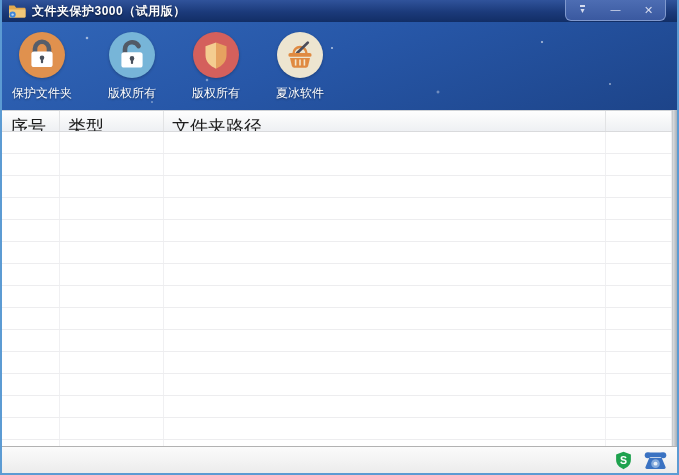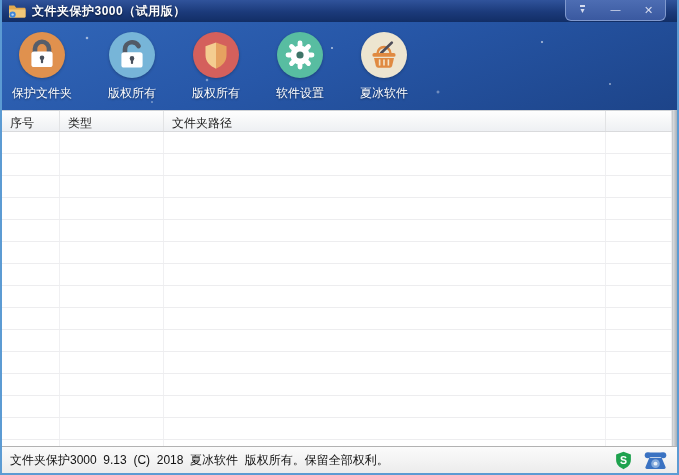--- a/index.html
+++ b/index.html
@@ -71,21 +71,21 @@
     text-shadow:0 1px 2px rgba(0,0,0,.45);
   }
   
   .table-header {
     position:absolute; top:110px; left:0; right:0; height:22px;
     background:linear-gradient(180deg,#fefefe 0%,#eef0f3 100%);
     border-top:1px solid #cfd2d6; border-bottom:1px solid #d9dadc;
     display:flex;
   }
   .th {
-    height:100%; padding:4px 0 0 8px; font-size:12px; color:#1a1a1a;
+    height:100%; padding:4px 0 0 8px; font-size:18px; color:#1a1a1a;
     border-right:1px solid #e2e3e5; white-space:nowrap; overflow:hidden;
   }
   .table-body {
     position:absolute; top:132px; left:0; right:0; bottom:27px;
     background:#fff; overflow:hidden;
   }
   .tr { display:flex; height:22px; border-bottom:1px solid #ededef; }
   .td { height:100%; border-right:1px solid #f0f0f2; }
   .scroll-strip {
     position:absolute; top:110px; bottom:27px; right:0; width:5px;
@@ -151,35 +151,20 @@
       <div class="tool-btn">
         <span class="tool-icon" style="background:#d4605c">
           <svg width="46" height="46" viewBox="0 0 46 46">
             <path d="M23,10.5 L12.5,14.3 v8.8 c0,7.2 4.7,10.9 10.5,13.7 Z" fill="#f4cd90"></path>
             <path d="M23,10.5 L33.5,14.3 v8.8 c0,7.2 -4.7,10.9 -10.5,13.7 Z" fill="#e6a260"></path>
           </svg>
         </span>
         <span class="tool-label">版权所有</span>
       </div>
       <div class="tool-btn">
-        <span class="tool-icon" style="background:#58bda1">
-          <svg width="46" height="46" viewBox="0 0 46 46">
-            <g fill="#fff">
-              <rect x="20.6" y="8.6" width="4.8" height="28.8" rx="2.4"></rect>
-              <rect x="20.6" y="8.6" width="4.8" height="28.8" rx="2.4" transform="rotate(45 23 23)"></rect>
-              <rect x="20.6" y="8.6" width="4.8" height="28.8" rx="2.4" transform="rotate(90 23 23)"></rect>
-              <rect x="20.6" y="8.6" width="4.8" height="28.8" rx="2.4" transform="rotate(135 23 23)"></rect>
-              <circle cx="23" cy="23" r="9.6"></circle>
-            </g>
-            <circle cx="23" cy="23" r="3.6" fill="#3e7568"></circle>
-          </svg>
-        </span>
-        <span class="tool-label">软件设置</span>
-      </div>
-      <div class="tool-btn">
         <span class="tool-icon" style="background:#ede5d0">
           <svg width="46" height="46" viewBox="0 0 46 46">
             <path d="M16.5,21.5 a6.5,6.5 0 0 1 13,0" fill="none" stroke="#e08a41" stroke-width="2.4"></path>
             <line x1="30.8" y1="10.6" x2="20.2" y2="21" stroke="#4d4d59" stroke-width="2.7" stroke-linecap="round"></line>
             <rect x="11.4" y="21" width="23.2" height="3.8" rx="1.9" fill="#e08a41"></rect>
             <path d="M13,26 h20 l-1.9,8 a2.4,2.4 0 0 1 -2.3,1.8 H17.2 a2.4,2.4 0 0 1 -2.3,-1.8 Z" fill="#e08a41"></path>
             <g stroke="#f3e6cc" stroke-width="1.6">
               <line x1="18.6" y1="27.4" x2="18.6" y2="33.6"></line>
               <line x1="23" y1="27.4" x2="23" y2="33.6"></line>
               <line x1="27.4" y1="27.4" x2="27.4" y2="33.6"></line>
@@ -286,21 +271,20 @@
         <div class="td" style="width: 58px;"></div>
         <div class="td" style="width: 104px;"></div>
         <div class="td" style="width: 442px;"></div>
         <div class="td" style="width: 66px;"></div>
       </div>
     </div>
 
   <div class="scroll-strip"></div>
 
   <div class="statusbar">
-    <span class="status-text">文件夹保护3000  9.13  (C)  2018  夏冰软件  版权所有。保留全部权利。</span>
     <span class="status-icons">
       <span class="sicon">
         <svg width="17" height="19" viewBox="0 0 16 18">
           <path d="M8,0.8 L15,3.2 v5.2 c0,4.6 -3.1,7.2 -7,8.8 C4.1,15.6 1,13 1,8.4 V3.2 Z" fill="#1ea24e"></path>
           <text x="8" y="12" text-anchor="middle" font-size="10" font-weight="bold" fill="#fff" font-family="Liberation Sans, sans-serif">S</text>
         </svg>
       </span>
       <span class="sicon">
         <svg width="23" height="19" viewBox="0 0 22 18">
           <circle cx="3.6" cy="4" r="2.9" fill="#3a72c2"></circle>

